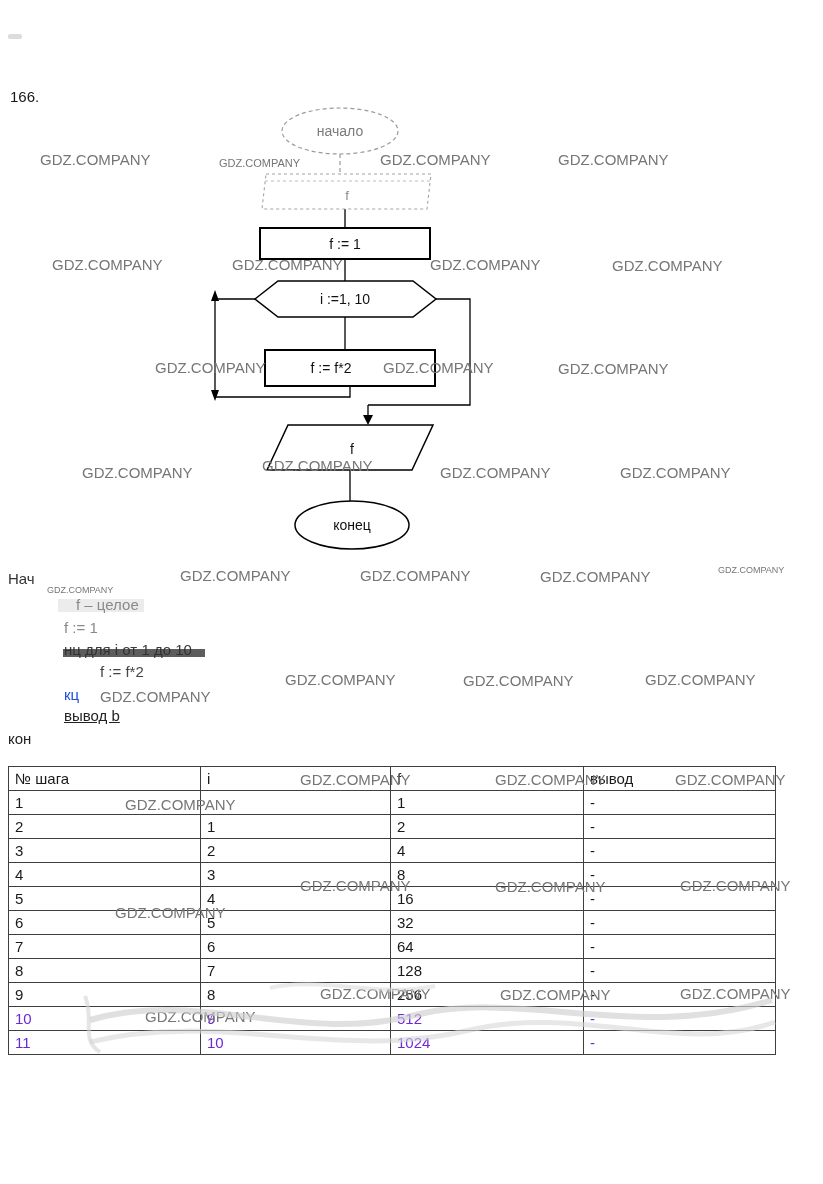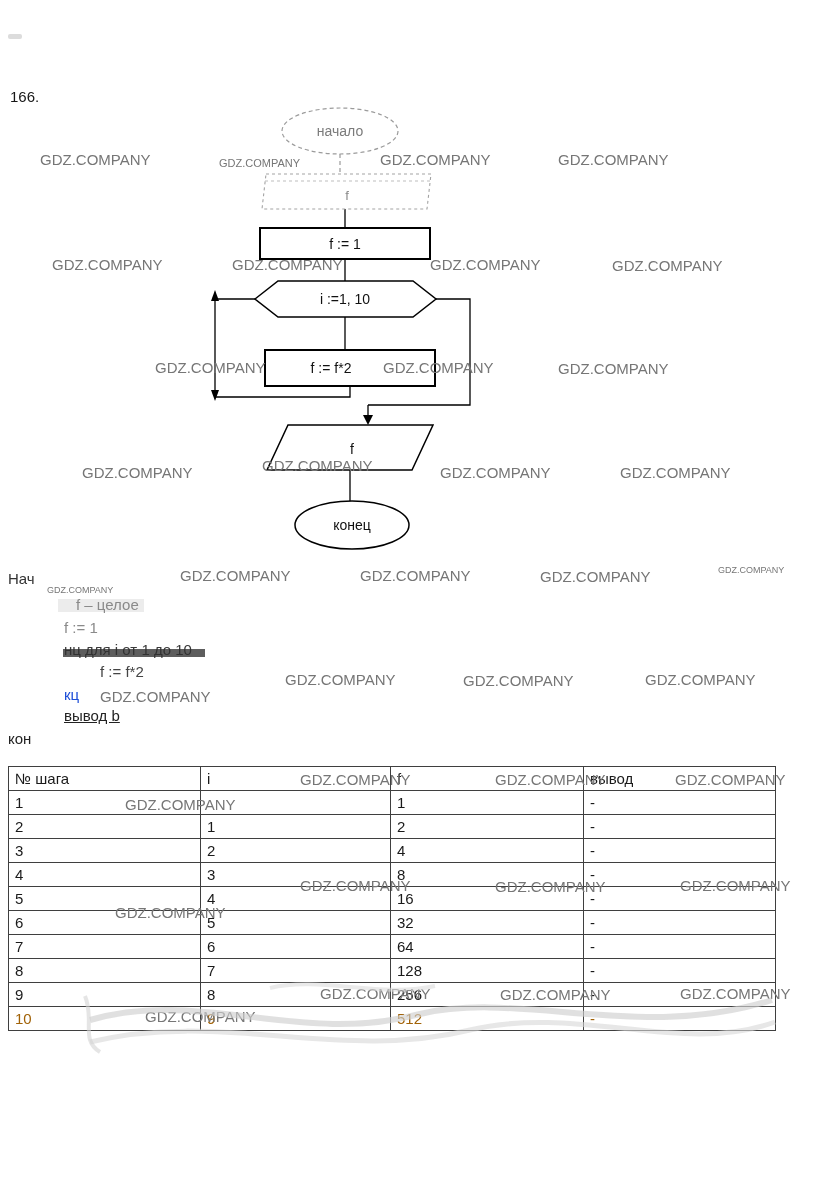--- a/index.html
+++ b/index.html
@@ -19,21 +19,21 @@
   .smudge { position:absolute; left:58px; top:599px; width:86px; height:13px; background:#e0e0e0; opacity:.6; z-index:1; }
   .scan-mark { position:absolute; left:8px; top:34px; width:14px; height:5px; background:#dcdcdc; border-radius:2px; }
   table.trace {
     position:absolute; left:8px; top:766px; width:767px; z-index:2;
     border-collapse:collapse; table-layout:fixed; font-size:15px; color:#1a1a1a;
   }
   .trace th, .trace td {
     border:1px solid #3f3f3f; padding:1px 6px; height:21px;
     text-align:left; font-weight:normal; vertical-align:middle; overflow:hidden;
   }
-  .trace tr.faded td { color:#a16207; }
+  .trace tr.faded td { color:#6d28d9; }
   .scribble-svg { position:absolute; left:0; top:0; z-index:6; pointer-events:none; }
 </style>
 </head>
 <body>
 
 <div class="page">
 
   <div class="scan-mark"></div>
   <div class="problem-number">166.</div>
 
@@ -151,20 +151,26 @@
     <tr>
       <td>9</td>
       <td>8</td>
       <td>256</td>
       <td>-</td>
     </tr>
     <tr class="faded">
       <td>10</td>
       <td>9</td>
       <td>512</td>
+      <td>-</td>
+    </tr>
+    <tr class="faded">
+      <td>11</td>
+      <td>10</td>
+      <td>1024</td>
       <td>-</td>
     </tr>
   </tbody>
     </table>
 
   <div class="wm-layer">
     <span class="wm" style="left:40px;top:151px;">GDZ.COMPANY</span>
     <span class="wm small" style="left:219px;top:157px;">GDZ.COMPANY</span>
     <span class="wm" style="left:380px;top:151px;">GDZ.COMPANY</span>
     <span class="wm" style="left:558px;top:151px;">GDZ.COMPANY</span>

